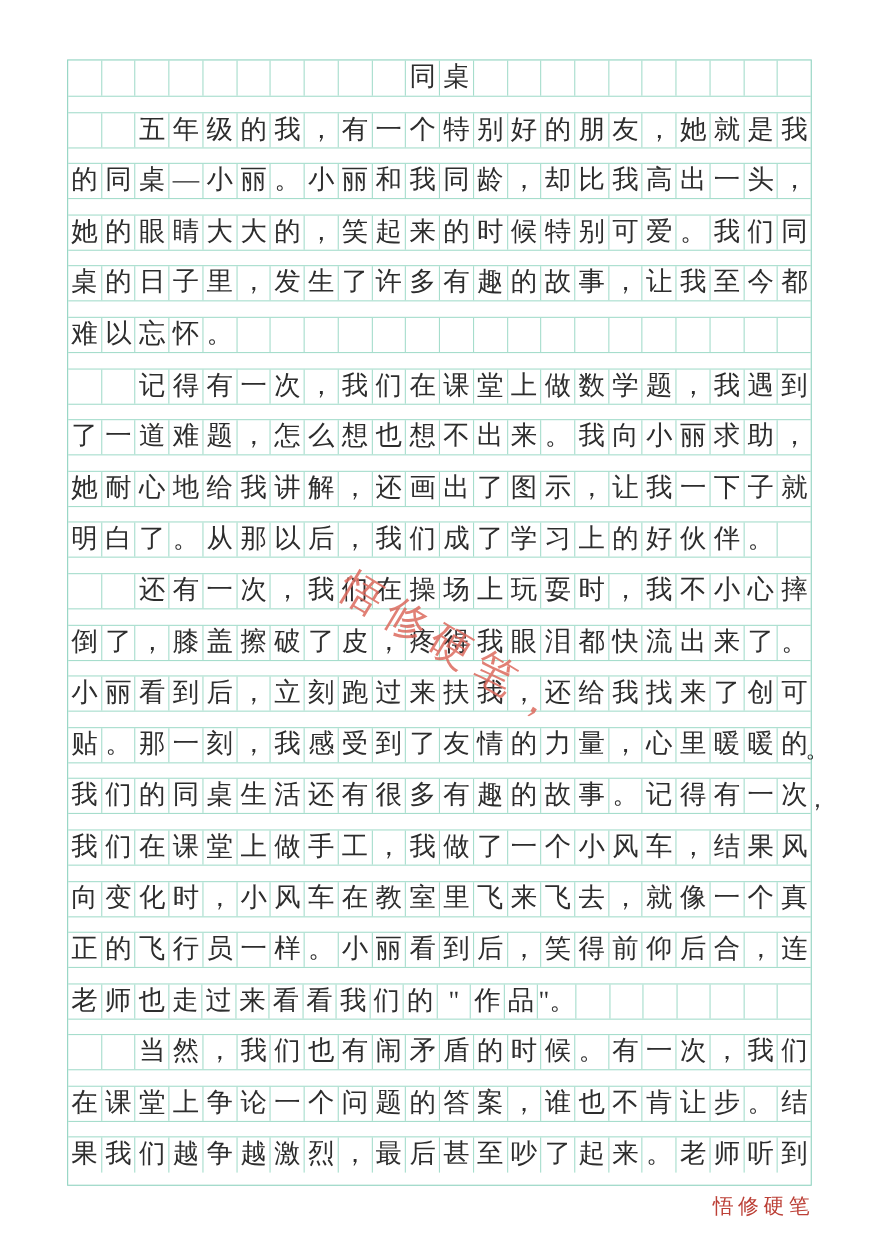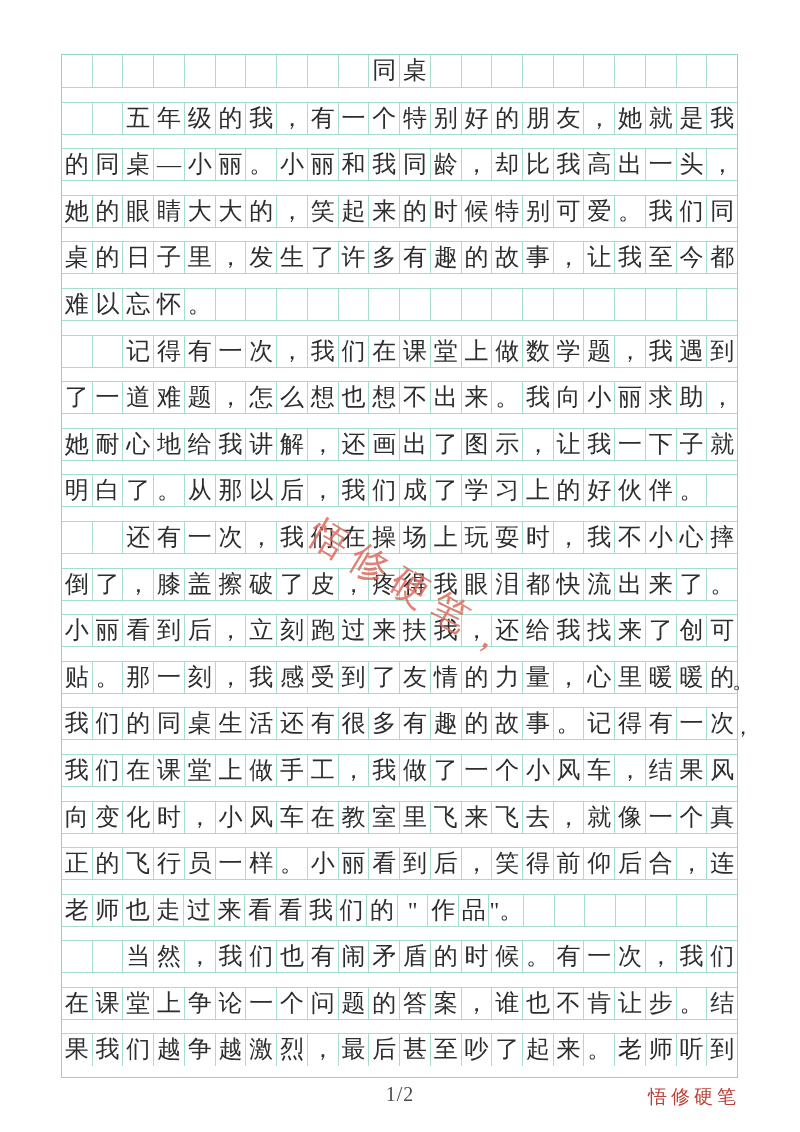--- a/index.html
+++ b/index.html
@@ -583,17 +583,16 @@
         <div class="cell">师</div>
         <div class="cell">听</div>
         <div class="cell">到</div>
       </div>
     </div>
 
   <div class="watermark">
     <span>悟修硬笔</span><span>，</span>
   </div>
 
-  <div class="page-number">1/2</div>
 
   <div class="brand">悟修硬笔</div>
 
 </div>
 
 </body></html>

